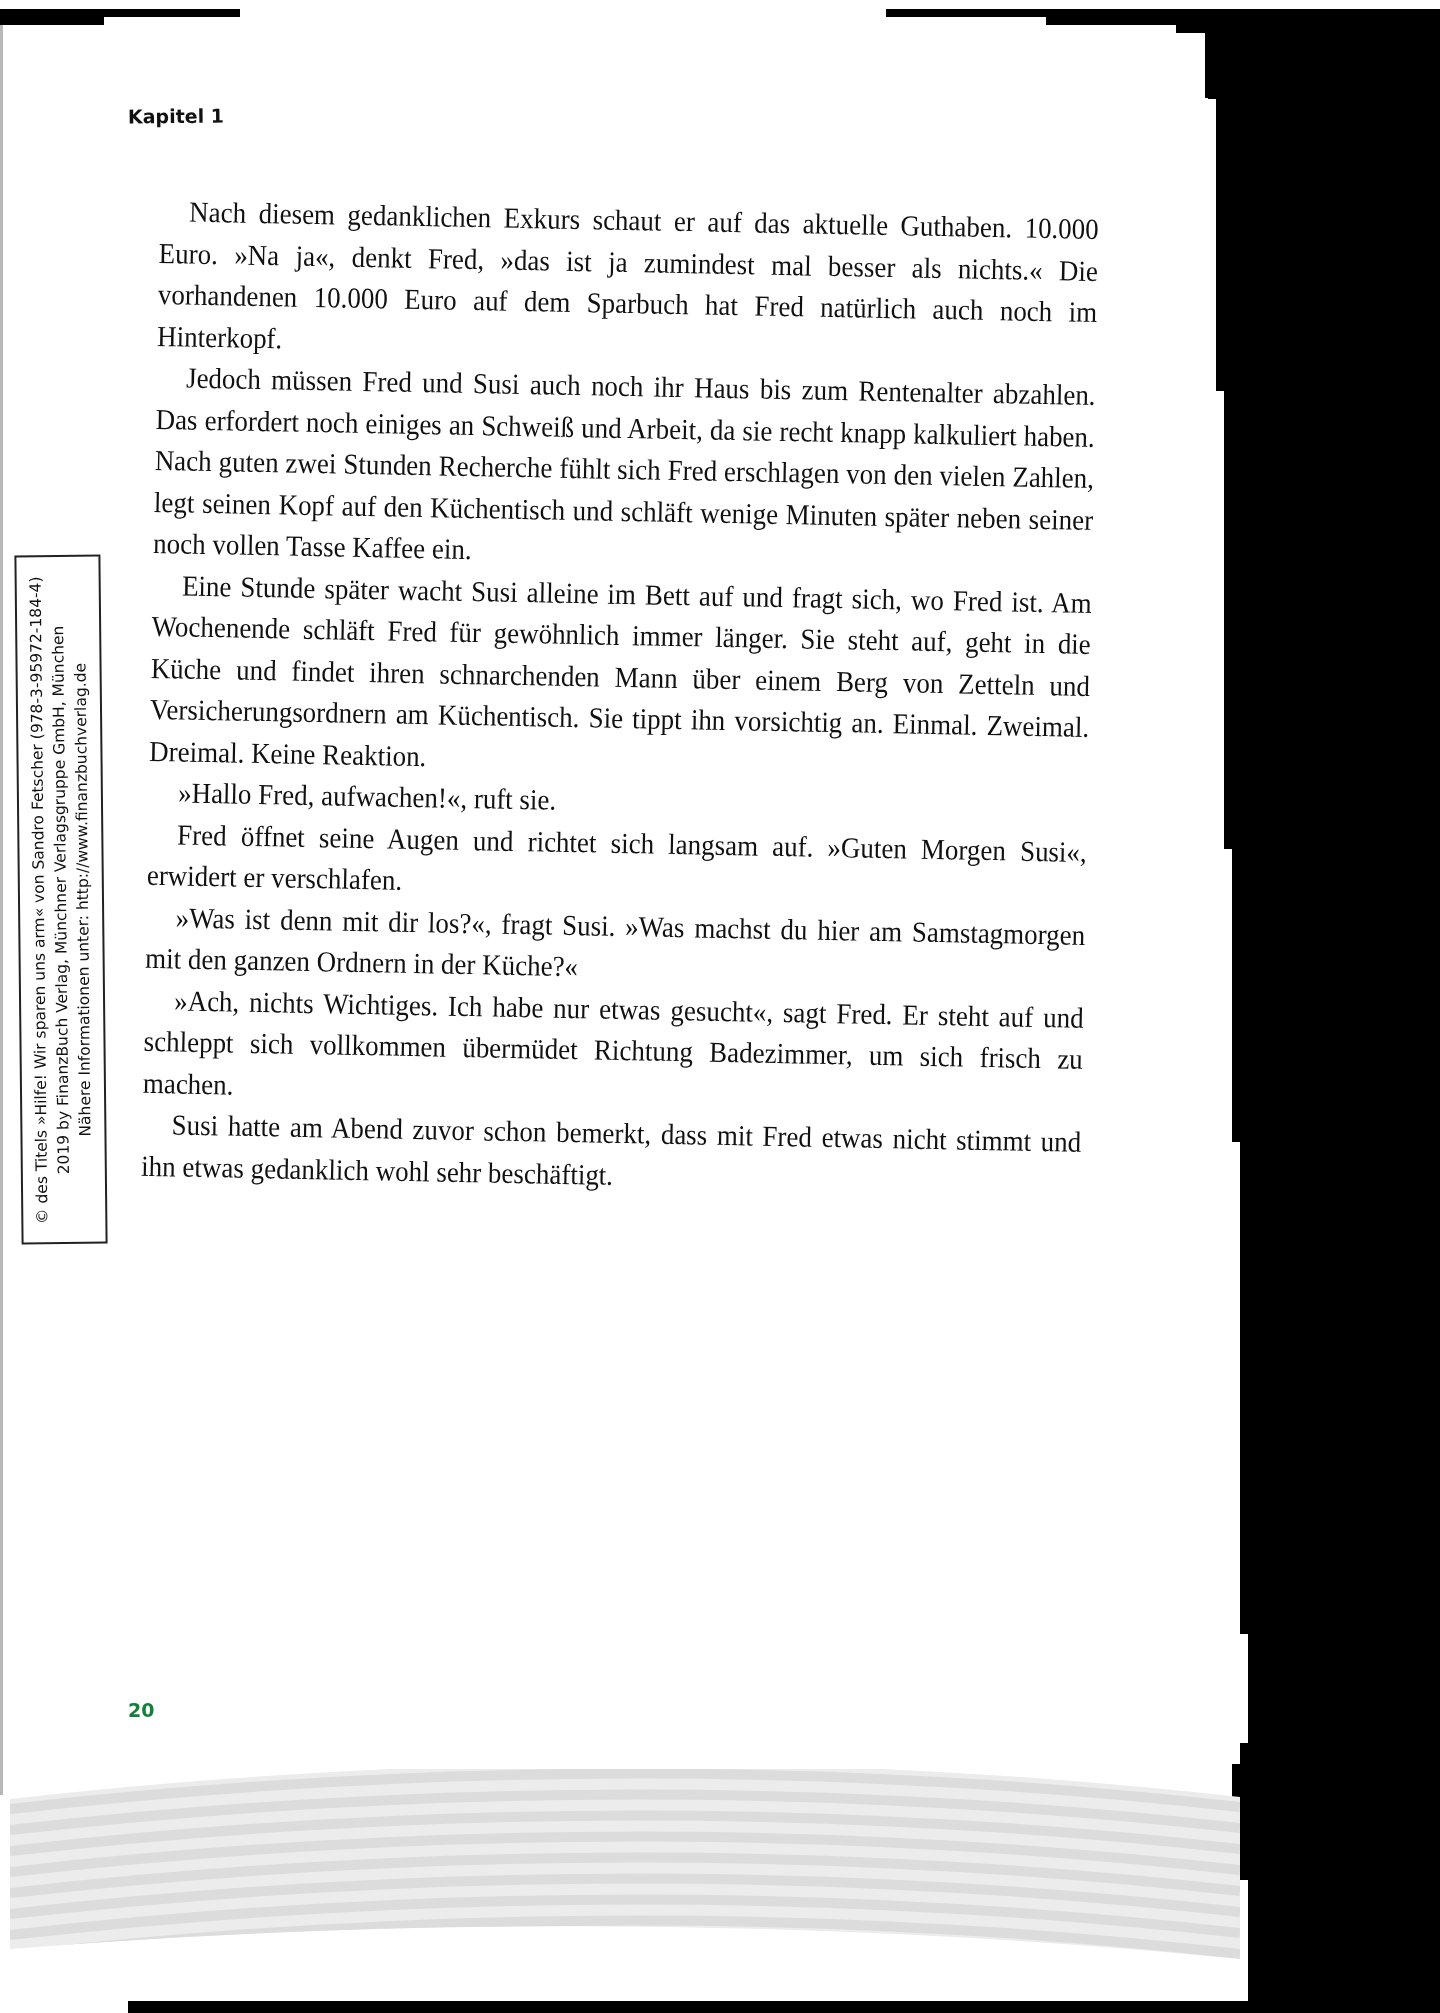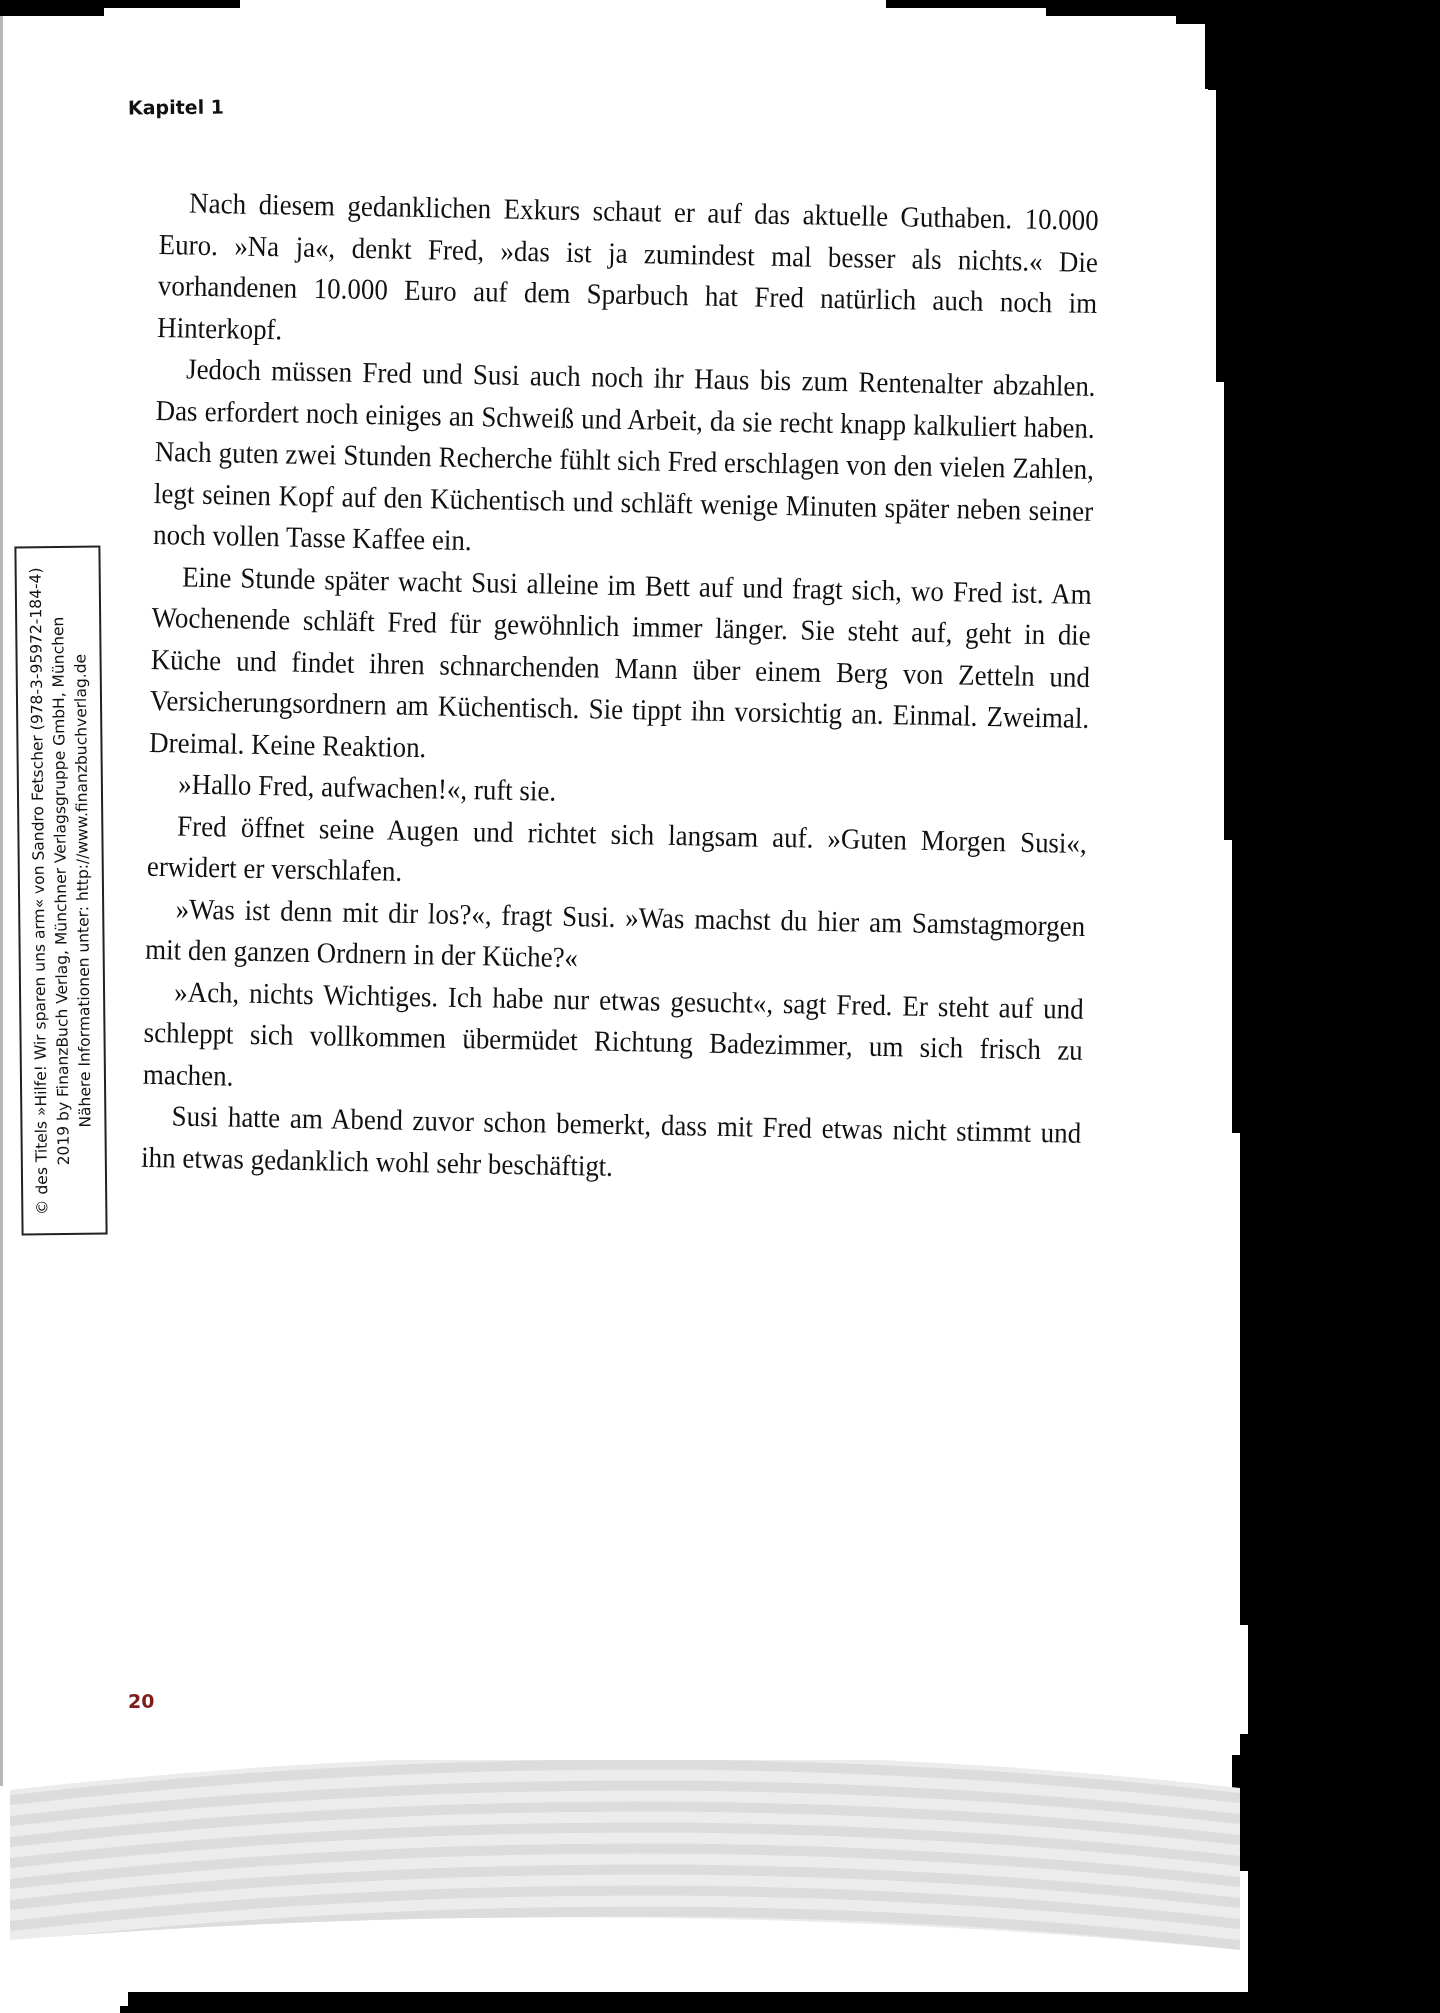--- a/index.html
+++ b/index.html
@@ -10,21 +10,21 @@
       background: #ffffff;
       overflow: hidden;
     }
     body { position: relative; }
 
     
     .blk { position: absolute; background: #000; }
 
     .page {
       position: absolute;
-      left: 0; top: 0;
+      left: 0; top: 9px;
       width: 1440px; height: 1889px;
     }
 
     .left-edge {
       position: absolute;
       left: 0; top: 16px;
       width: 3px; height: 1770px;
       background: #b8b8b8;
     }
 
@@ -77,21 +77,21 @@
       text-align: center;
     }
     .copyright-inner div { white-space: nowrap; }
 
     .page-number {
       position: absolute;
       left: 128px; top: 1690px;
       font-family: "DejaVu Sans", sans-serif;
       font-weight: bold;
       font-size: 19px;
-      color: #7f1d1d;
+      color: #15803d;
     }
 
     .stack-edges {
       position: absolute;
       left: 10px; top: 1760px;
       width: 1230px; height: 190px;
     }
   </style>
 </head>
 <body>

